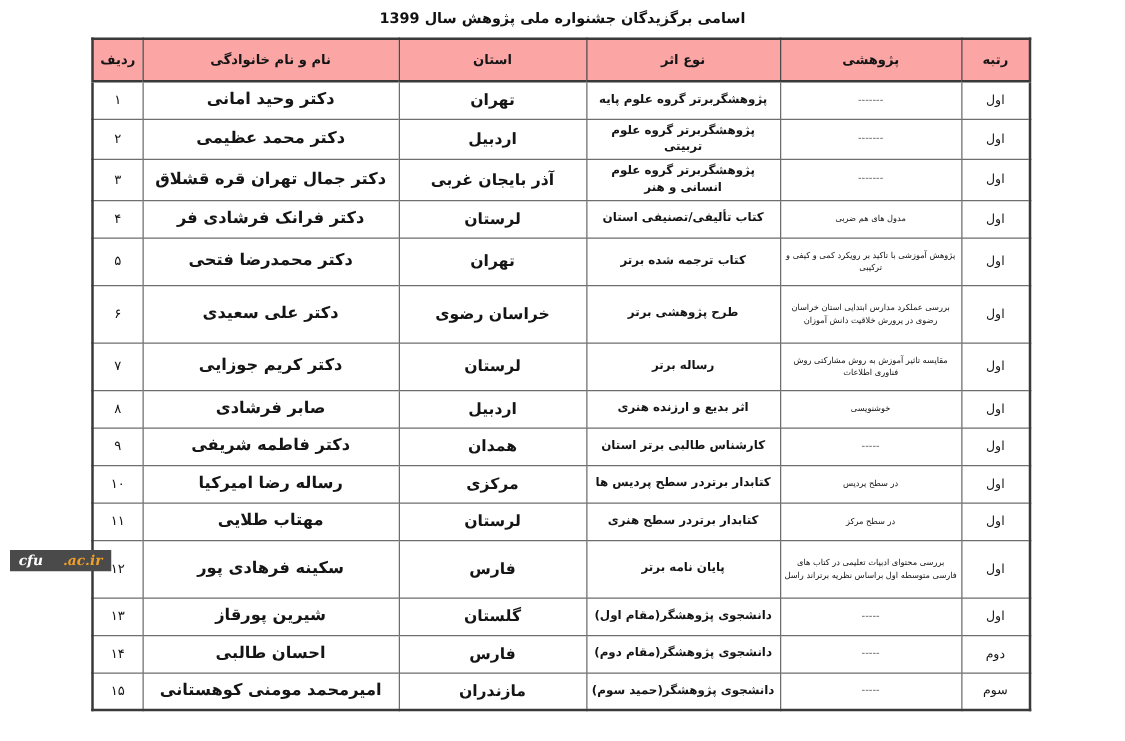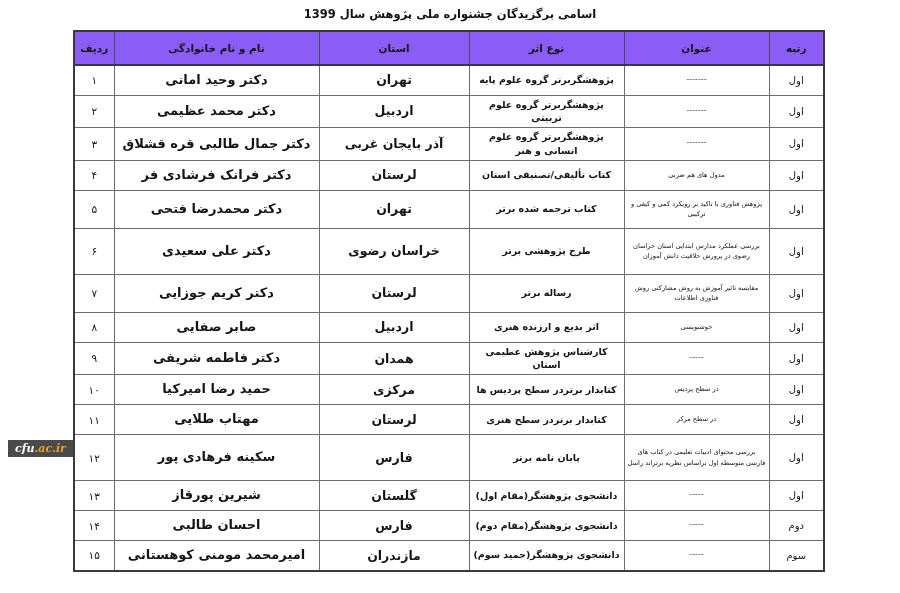--- a/index.html
+++ b/index.html
@@ -53,21 +53,21 @@
   table.award-table th,
   table.award-table td {
     border: 1px solid #6e6e6e;
     text-align: center;
     vertical-align: middle;
     color: #151515;
     padding: 2px 3px;
   }
 
   table.award-table thead th {
-    background: #8b5cf6;
+    background: #fca5a5;
     font-size: 10.5px;
     font-weight: bold;
     height: 34px;
     border-color: #4a4a4a;
     border-bottom: 2px solid #3a3a3a;
   }
 
   
   col.c-radif    { width: 40px; }
   col.c-name     { width: 205px; }
@@ -124,21 +124,21 @@
     padding: 3px 7px 3px 7px;
     font-size: 11px;
     font-weight: bold;
     font-style: italic;
     font-family: "DejaVu Serif", "Liberation Serif", serif;
     line-height: 1;
     direction: ltr;
     white-space: nowrap;
   }
   .watermark .wm-a { color: #ffffff; }
-  .watermark .wm-b { color: #f0a12a; }
+  .watermark .wm-b { color: #f0a12a; padding-left: 16px; }
 </style>
 </head>
 <body>
 
 <div class="page">
 
   <div class="doc-title">اسامی برگزیدگان جشنواره ملی پژوهش سال 1399</div>
 
   <div class="table-wrap">
     <table class="award-table">
@@ -146,21 +146,21 @@
         <col class="c-rank">
         <col class="c-title">
         <col class="c-type">
         <col class="c-province">
         <col class="c-name">
         <col class="c-radif">
       </colgroup>
       <thead>
         <tr>
           <th>رتبه</th>
-          <th>عنوان</th>
+          <th>پژوهشی</th>
           <th>نوع اثر</th>
           <th>استان</th>
           <th>نام و نام خانوادگی</th>
           <th>ردیف</th>
         </tr>
       </thead>
       <tbody id="table-body">
           <tr class="data-row">
             <td class="cell-rank">اول</td>
             <td class="cell-title dash">-------</td>
@@ -175,34 +175,34 @@
             <td class="cell-type">پژوهشگربرتر گروه علوم تربیتی</td>
             <td class="cell-province">اردبیل</td>
             <td class="cell-name">دکتر محمد عظیمی</td>
             <td class="cell-radif">۲</td>
           </tr>
           <tr class="data-row">
             <td class="cell-rank">اول</td>
             <td class="cell-title dash">-------</td>
             <td class="cell-type">پژوهشگربرتر گروه علوم انسانی و هنر</td>
             <td class="cell-province">آذر بایجان غربی</td>
-            <td class="cell-name">دکتر جمال طالبی قره قشلاق</td>
+            <td class="cell-name">دکتر جمال تهران قره قشلاق</td>
             <td class="cell-radif">۳</td>
           </tr>
           <tr class="data-row">
             <td class="cell-rank">اول</td>
             <td class="cell-title">مدول های هم ضربی</td>
             <td class="cell-type">کتاب تألیفی/تصنیفی استان</td>
             <td class="cell-province">لرستان</td>
             <td class="cell-name">دکتر فرانک فرشادی فر</td>
             <td class="cell-radif">۴</td>
           </tr>
           <tr class="data-row tall-row">
             <td class="cell-rank">اول</td>
-            <td class="cell-title">پژوهش فناوری با تاکید بر رویکرد کمی و کیفی و ترکیبی</td>
+            <td class="cell-title">پژوهش آموزشی با تاکید بر رویکرد کمی و کیفی و ترکیبی</td>
             <td class="cell-type">کتاب ترجمه شده برتر</td>
             <td class="cell-province">تهران</td>
             <td class="cell-name">دکتر محمدرضا فتحی</td>
             <td class="cell-radif">۵</td>
           </tr>
           <tr class="data-row taller-row">
             <td class="cell-rank">اول</td>
             <td class="cell-title">بررسی عملکرد مدارس ابتدایی استان خراسان رضوی در پرورش خلاقیت دانش آموزان</td>
             <td class="cell-type">طرح پژوهشی برتر</td>
             <td class="cell-province">خراسان رضوی</td>
@@ -215,37 +215,37 @@
             <td class="cell-type">رساله برتر</td>
             <td class="cell-province">لرستان</td>
             <td class="cell-name">دکتر کریم جوزایی</td>
             <td class="cell-radif">۷</td>
           </tr>
           <tr class="data-row">
             <td class="cell-rank">اول</td>
             <td class="cell-title">خوشنویسی</td>
             <td class="cell-type">اثر بدیع و ارزنده هنری</td>
             <td class="cell-province">اردبیل</td>
-            <td class="cell-name">صابر صفایی</td>
+            <td class="cell-name">صابر فرشادی</td>
             <td class="cell-radif">۸</td>
           </tr>
           <tr class="data-row">
             <td class="cell-rank">اول</td>
             <td class="cell-title dash">-----</td>
-            <td class="cell-type">کارشناس پژوهش عظیمی استان</td>
+            <td class="cell-type">کارشناس طالبی برتر استان</td>
             <td class="cell-province">همدان</td>
             <td class="cell-name">دکتر فاطمه شریفی</td>
             <td class="cell-radif">۹</td>
           </tr>
           <tr class="data-row">
             <td class="cell-rank">اول</td>
             <td class="cell-title">در سطح پردیس</td>
             <td class="cell-type">کتابدار برتردر سطح پردیس ها</td>
             <td class="cell-province">مرکزی</td>
-            <td class="cell-name">حمید رضا امیرکیا</td>
+            <td class="cell-name">رساله رضا امیرکیا</td>
             <td class="cell-radif">۱۰</td>
           </tr>
           <tr class="data-row">
             <td class="cell-rank">اول</td>
             <td class="cell-title">در سطح مرکز</td>
             <td class="cell-type">کتابدار برتردر سطح هنری</td>
             <td class="cell-province">لرستان</td>
             <td class="cell-name">مهتاب طلایی</td>
             <td class="cell-radif">۱۱</td>
           </tr>

